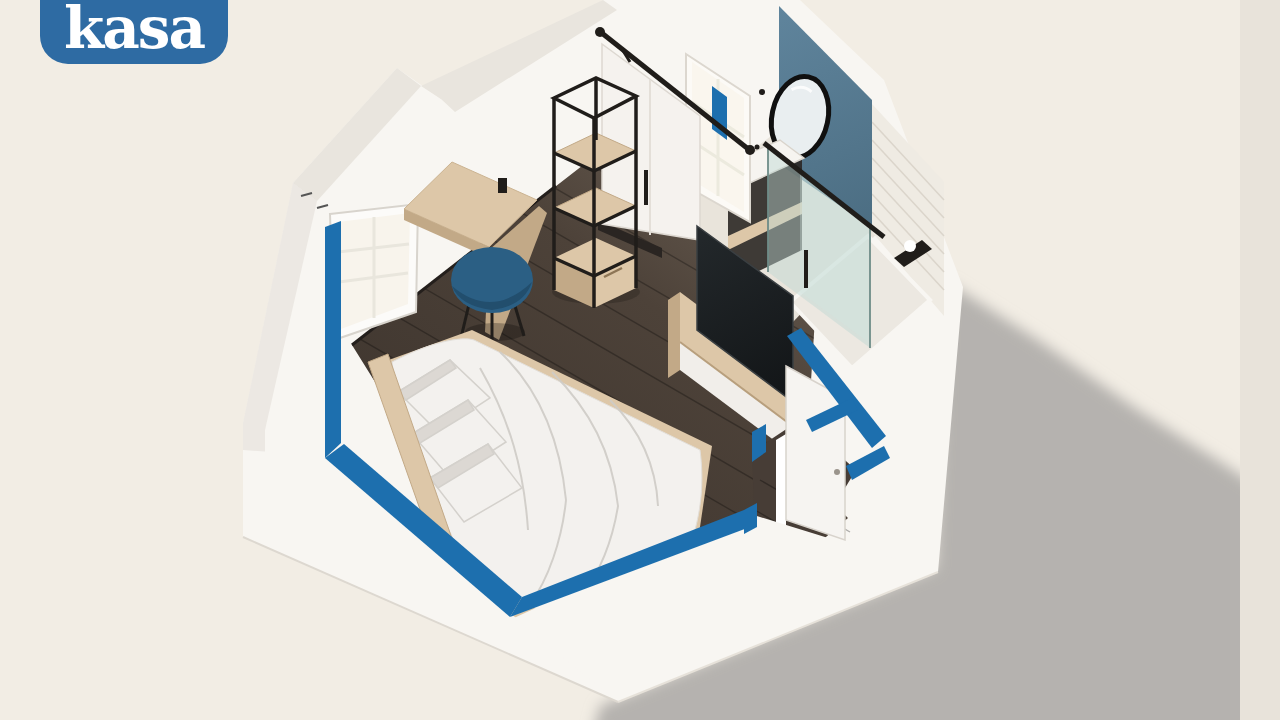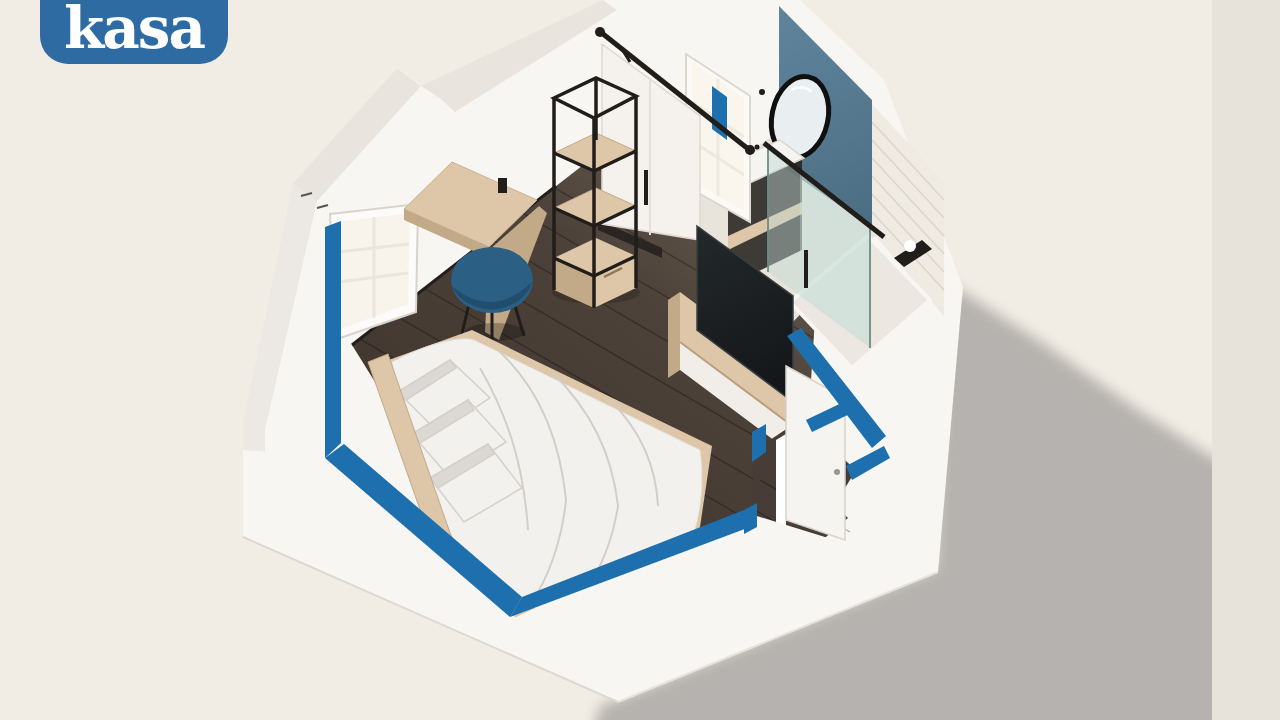--- a/index.html
+++ b/index.html
@@ -1,16 +1,16 @@
 <!DOCTYPE html>
 <html style="--background: #f2ede4; --shadow: #b5b2af; --wall_white: #f8f6f2; --wall_shade: #e9e5de; --wall_dark_shade: #ddd8d0; --trim_blue: #1d6fae; --accent_wall: #567d95; --floor_dark: #473d36; --floor_light: #6e6257; --wood: #ddc7a8; --wood_dark: #c2a987; --metal_black: #201d1a; --chair_blue: #2b5f84; --bedding_white: #f3f1ee; --bedding_shade: #dcd8d3; --glass: #bdd7d2; --tile: #efebe3; --logo_blue: #2e6ba3; --logo_text: #ffffff;"><head>
 <meta charset="utf-8">
 <style>
   html,body{margin:0;padding:0;background:#e8e3da;font-family:"DejaVu Sans",sans-serif;}
-  .stage{position:relative;width:1212px;height:720px;overflow:hidden;background:var(--background,#f2ede4);}
+  .stage{position:relative;width:1212px;height:720px;overflow:hidden;background:var(--background,#f2ede4);padding-left:28px;}
   .stage svg{position:absolute;left:0;top:0;}
   
   .c-bg{fill:var(--background)}
   .c-shadow{fill:var(--shadow)}
   .c-wall{fill:var(--wall_white)}
   .c-wallshade{fill:var(--wall_shade)}
   .c-walldark{fill:var(--wall_dark_shade)}
   .c-trim{fill:var(--trim_blue)}
   .c-wood{fill:var(--wood)}
   .c-wooddark{fill:var(--wood_dark)}

